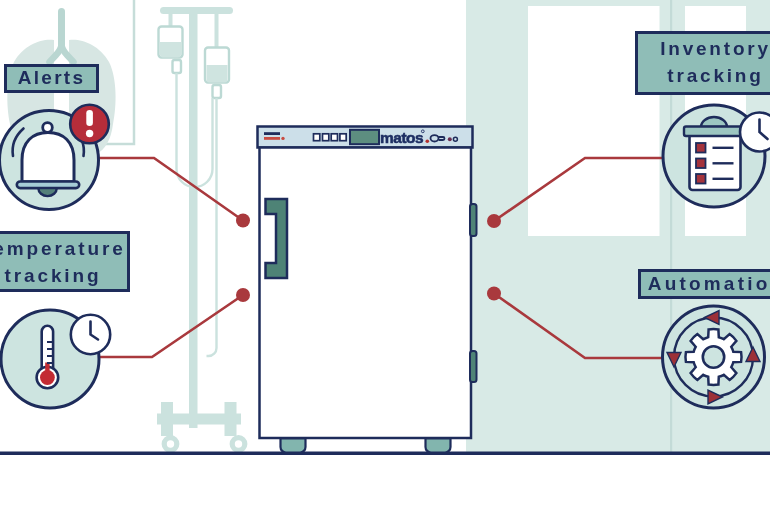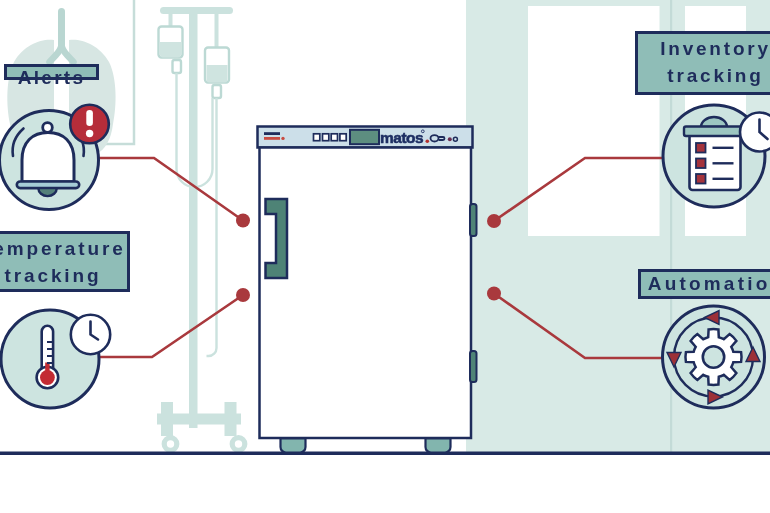--- a/index.html
+++ b/index.html
@@ -145,16 +145,16 @@
   <path d="M708.2 337.2 L708.6 329.4 A28.0 28.0 0 0 1 718.4 329.4 L718.8 337.2 A20.5 20.5 0 0 1 723.8 339.2 L729.6 334.1 A28.0 28.0 0 0 1 736.4 340.9 L731.3 346.8 A20.5 20.5 0 0 1 733.3 351.7 L741.1 352.1 A28.0 28.0 0 0 1 741.1 361.9 L733.3 362.3 A20.5 20.5 0 0 1 731.3 367.2 L736.4 373.1 A28.0 28.0 0 0 1 729.6 379.9 L723.8 374.8 A20.5 20.5 0 0 1 718.8 376.8 L718.4 384.6 A28.0 28.0 0 0 1 708.6 384.6 L708.2 376.8 A20.5 20.5 0 0 1 703.2 374.8 L697.4 379.9 A28.0 28.0 0 0 1 690.6 373.1 L695.7 367.2 A20.5 20.5 0 0 1 693.7 362.3 L685.9 361.9 A28.0 28.0 0 0 1 685.9 352.1 L693.7 351.7 A20.5 20.5 0 0 1 695.7 346.8 L690.6 340.9 A28.0 28.0 0 0 1 697.4 334.1 L703.2 339.2 Z" fill="#fff" stroke="#1e2c5b" stroke-width="2.5"></path>
   <circle cx="713.5" cy="357" r="10.7" fill="#cde4e0" stroke="#1e2c5b" stroke-width="2.6"></circle>
   <g fill="#9c3038" stroke="#1e2c5b" stroke-width="1.4">
     <path d="M704.5 317.5 L719 310.5 L719 324.5 Z"></path>
     <path d="M674 367 L667 352.5 L681 352.5 Z"></path>
     <path d="M753 347 L760 361.5 L746 361.5 Z"></path>
     <path d="M722.5 397 L708 390 L708 404 Z"></path>
   </g>
 </svg>
 
-<div class="label" style="left:4px;top:64px;width:95px;height:16px;line-height:22px;letter-spacing:2.3px">Alerts</div>
+<div class="label" style="left:4px;top:64px;width:95px;height:29px;line-height:22px;letter-spacing:2.3px">Alerts</div>
 <div class="label" style="left:-24px;top:231px;width:154px;height:61px;line-height:27px;padding-top:1px;letter-spacing:2.9px">Temperature<br>tracking</div>
 <div class="label" style="left:635px;top:31px;width:161px;height:64px;line-height:27px;padding-top:0.5px;letter-spacing:2.8px">Inventory<br>tracking</div>
 <div class="label" style="left:638px;top:269px;width:157px;height:30px;line-height:23px;letter-spacing:3.2px">Automation</div>
 
 </body></html>

